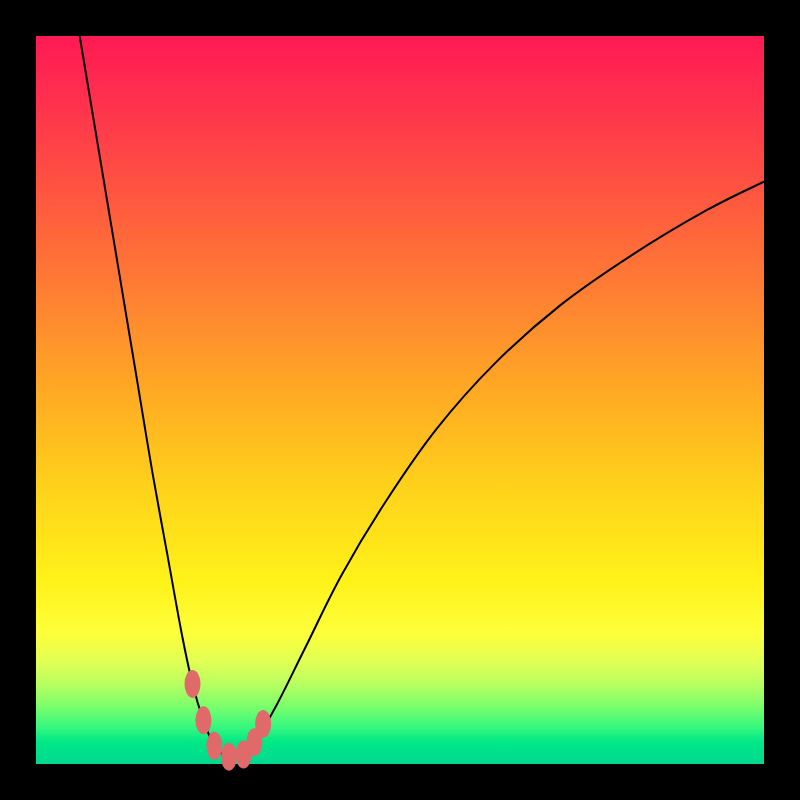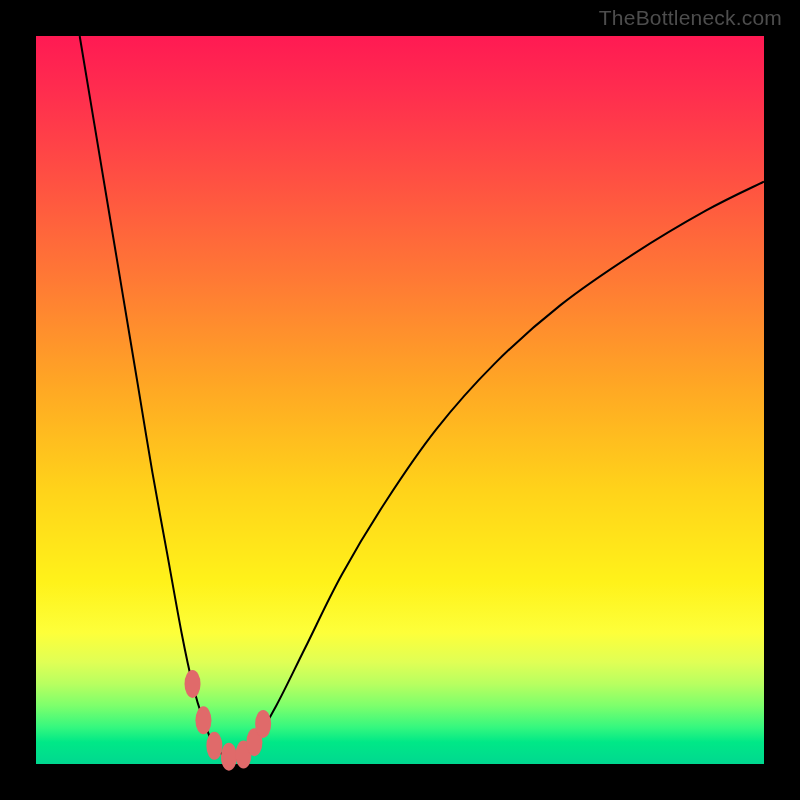--- a/index.html
+++ b/index.html
@@ -23,21 +23,20 @@
   .watermark{position:absolute;top:6px;right:18px;color:#4d4d4d;font-size:21px;letter-spacing:0.2px}
   svg.curve{position:absolute;left:36px;top:36px;width:728px;height:728px;overflow:visible}
   svg.curve path{stroke:#000;stroke-width:2;fill:none}
   .dot{fill:#e06a6a;stroke:none}
 </style>
 </head>
 <body>
 
 <div class="frame">
   <div class="plot"></div>
-  <div class="watermark">TheBottleneck.com</div>
 
   <svg class="curve" viewBox="0 0 728 728">
     <path id="curvePath" d="M 43.68 0 C 46.3008 15.724800000000002, 52.998400000000004 55.91040000000001, 58.24 87.36000000000001 C 63.4816 118.80960000000002, 67.55839999999999 143.27040000000002, 72.8 174.72000000000003 C 78.0416 206.16960000000003, 82.1184 230.63039999999998, 87.36 262.08 C 92.6016 293.52959999999996, 96.67840000000001 317.9904, 101.92000000000002 349.44 C 107.16160000000002 380.8896, 111.23840000000001 406.6608, 116.48 436.8 C 121.7216 466.9392, 125.79839999999999 488.0512, 131.04 516.88 C 136.2816 545.7088, 141.0136 573.3728000000001, 145.6 596.96 C 150.1864 620.5472, 152.58880000000002 632.1952, 156.52 647.92 C 160.4512 663.6447999999999, 163.5088 673.1816, 167.44 684.32 C 171.3712 695.4584000000001, 174.4288 703.2479999999999, 178.35999999999999 709.8 C 182.29119999999998 716.352, 186.004 718.23024, 189.28 720.72 C 192.556 723.2097600000001, 193.9392 723.632, 196.56 723.632 C 199.1808 723.632, 199.90880000000004 723.86496, 203.84000000000003 720.72 C 207.77120000000002 717.5750400000001, 211.848 715.3328, 218.4 706.16 C 224.952 696.9871999999999, 231.0672 686.7952, 240.24 669.76 C 249.4128 652.7248, 257.56640000000004 635.1071999999999, 269.36 611.52 C 281.1536 587.9328, 291.3456 564.928, 305.76 538.72 C 320.1744 512.5120000000001, 332.40479999999997 492.12800000000004, 349.44 465.92 C 366.47520000000003 439.712, 380.744 418.0176, 400.40000000000003 393.12 C 420.05600000000004 368.2224, 436.3632 349.87679999999995, 458.64 327.59999999999997 C 480.91679999999997 305.3232, 499.26239999999996 289.016, 524.16 269.36 C 549.0576 249.70400000000004, 570.752 235.43520000000004, 596.9599999999999 218.40000000000003 C 623.1679999999999 201.36480000000003, 646.1727999999999 187.82400000000004, 669.76 174.72000000000003 C 693.3472 161.616, 717.5168 150.84160000000003, 728 145.60000000000002"></path>
     <g id="markers">
         <ellipse cx="156.52" cy="647.92" rx="8" ry="14" class="dot"></ellipse>
         <ellipse cx="167.44" cy="684.32" rx="8" ry="14" class="dot"></ellipse>
         <ellipse cx="178.35999999999999" cy="709.8" rx="8" ry="14" class="dot"></ellipse>
         <ellipse cx="192.92000000000002" cy="720.72" rx="8" ry="14" class="dot"></ellipse>
         <ellipse cx="207.48" cy="718.536" rx="8" ry="14" class="dot"></ellipse>
         <ellipse cx="218.4" cy="706.16" rx="8" ry="14" class="dot"></ellipse>

